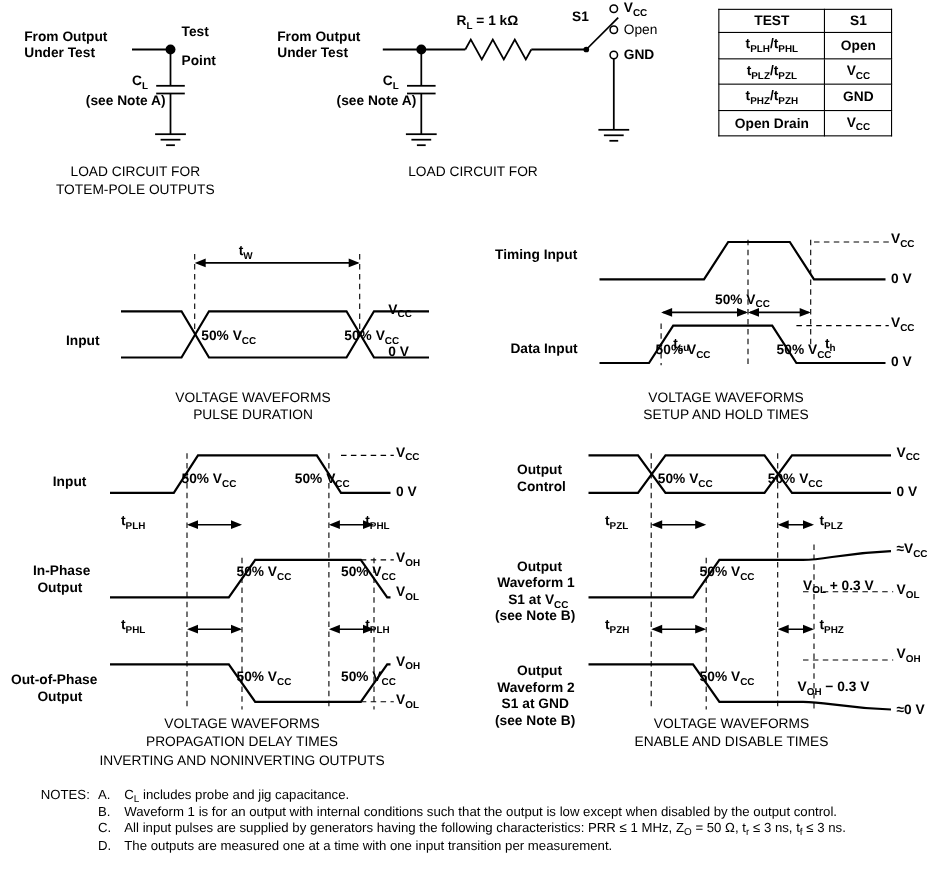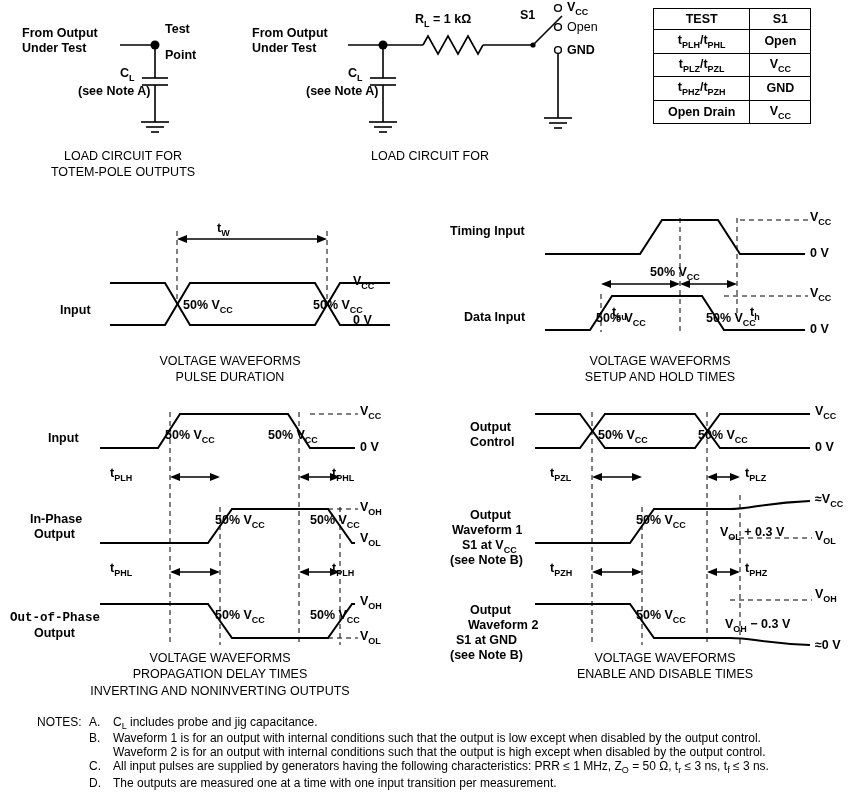--- a/index.html
+++ b/index.html
@@ -195,21 +195,21 @@
   <div class="abs cap" style="left:80px;top:155px;width:280px;">
     <div>VOLTAGE WAVEFORMS</div>
     <div>SETUP AND HOLD TIMES</div>
   </div>
 </div>
 
 <div class="abs" style="left:10px;top:395px;width:420px;height:300px;">
   <div class="abs lbl" style="left:38px;top:36px;"><span>Input</span></div>
   <div class="abs lbl" style="left:20px;top:117px;"><span>In-Phase</span></div>
   <div class="abs lbl" style="left:24px;top:132px;"><span>Output</span></div>
-  <div class="abs lbl" style="left:0px;top:216px;font-family:Liberation Mono, monospace;"><span>Out-of-Phase</span></div>
+  <div class="abs lbl" style="left:0px;top:216px;"><span>Out-of-Phase</span></div>
   <div class="abs lbl" style="left:24px;top:231px;"><span>Output</span></div>
 
   <div class="abs lbl" style="left:155px;top:33px;"><span>50% V</span><span class="sub">CC</span></div>
   <div class="abs lbl" style="left:258px;top:33px;"><span>50% V</span><span class="sub">CC</span></div>
   <div class="abs lbl" style="left:205px;top:118px;"><span>50% V</span><span class="sub">CC</span></div>
   <div class="abs lbl" style="left:300px;top:118px;"><span>50% V</span><span class="sub">CC</span></div>
   <div class="abs lbl" style="left:205px;top:213px;"><span>50% V</span><span class="sub">CC</span></div>
   <div class="abs lbl" style="left:300px;top:213px;"><span>50% V</span><span class="sub">CC</span></div>
 
   <div class="abs lbl" style="left:100px;top:71px;"><span>t</span><span class="sub">PLH</span></div>
@@ -269,38 +269,38 @@
 <div class="abs" style="left:440px;top:395px;width:418px;height:300px;">
   <div class="abs lbl" style="left:30px;top:25px;"><span>Output</span></div>
   <div class="abs lbl" style="left:30px;top:40px;text-align:right;"><span>Control</span></div>
 
   <div class="abs lbl" style="left:30px;top:113px;"><span>Output</span></div>
   <div class="abs lbl" style="left:12px;top:128px;"><span>Waveform 1</span></div>
   <div class="abs lbl" style="left:22px;top:143px;"><span>S1 at V</span><span class="sub">CC</span></div>
   <div class="abs lbl" style="left:10px;top:158px;"><span>(see Note B)</span></div>
 
   <div class="abs lbl" style="left:30px;top:208px;"><span>Output</span></div>
-  <div class="abs lbl" style="left:28px;top:223px;"><span>Waveform 2</span></div>
+  <div class="abs lbl" style="left:12px;top:223px;"><span>Waveform 2</span></div>
   <div class="abs lbl" style="left:16px;top:238px;"><span>S1 at GND</span></div>
   <div class="abs lbl" style="left:10px;top:253px;"><span>(see Note B)</span></div>
 
   <div class="abs lbl" style="left:158px;top:33px;"><span>50% V</span><span class="sub">CC</span></div>
   <div class="abs lbl" style="left:258px;top:33px;"><span>50% V</span><span class="sub">CC</span></div>
   <div class="abs lbl" style="left:196px;top:118px;"><span>50% V</span><span class="sub">CC</span></div>
   <div class="abs lbl" style="left:196px;top:213px;"><span>50% V</span><span class="sub">CC</span></div>
 
   <div class="abs lbl" style="left:110px;top:71px;"><span>t</span><span class="sub">PZL</span></div>
   <div class="abs lbl" style="left:305px;top:71px;"><span>t</span><span class="sub">PLZ</span></div>
   <div class="abs lbl" style="left:110px;top:166px;"><span>t</span><span class="sub">PZH</span></div>
   <div class="abs lbl" style="left:305px;top:166px;"><span>t</span><span class="sub">PHZ</span></div>
 
   <div class="abs lbl" style="left:375px;top:9px;"><span>V</span><span class="sub">CC</span></div>
   <div class="abs lbl" style="left:375px;top:45px;"><span>0 V</span></div>
   <div class="abs lbl" style="left:375px;top:97px;"><span>≈V</span><span class="sub">CC</span></div>
-  <div class="abs lbl" style="left:280px;top:130px;"><span>V</span><span class="sub">OL</span><span> + 0.3 V</span></div>
+  <div class="abs lbl" style="left:290px;top:130px;"><span>V</span><span class="sub">OL</span><span> + 0.3 V</span></div>
   <div class="abs lbl" style="left:375px;top:134px;"><span>V</span><span class="sub">OL</span></div>
   <div class="abs lbl" style="left:375px;top:192px;"><span>V</span><span class="sub">OH</span></div>
   <div class="abs lbl" style="left:285px;top:222px;"><span>V</span><span class="sub">OH</span><span> − 0.3 V</span></div>
   <div class="abs lbl" style="left:375px;top:243px;"><span>≈0 V</span></div>
 
   <svg class="abs" style="left:0;top:0;" width="418" height="260">
 
     <polyline points="95,53 140,53 165,19 255,19 280,53 370,53" fill="none" stroke="#000" stroke-width="2"></polyline>
     <polyline points="95,19 140,19 165,53 255,53 280,19 370,19" fill="none" stroke="#000" stroke-width="2"></polyline>
 
@@ -344,25 +344,20 @@
     <div class="notes-letter">A.</div>
     <div class="notes-body">C<span class="sub">L</span><span> includes probe and jig capacitance.</span></div>
   </div>
   <div class="notes-row">
     <div class="notes-head"></div>
     <div class="notes-letter">B.</div>
     <div class="notes-body">Waveform 1 is for an output with internal conditions such that the output is low except when disabled by the output control.</div>
   </div>
   <div class="notes-row">
     <div class="notes-head"></div>
-    <div class="notes-letter"></div>
-    <div class="notes-body">Waveform 2 is for an output with internal conditions such that the output is high except when disabled by the output control.</div>
-  </div>
-  <div class="notes-row">
-    <div class="notes-head"></div>
     <div class="notes-letter">C.</div>
     <div class="notes-body">All input pulses are supplied by generators having the following characteristics: PRR ≤ 1 MHz, Z<span class="sub">O</span> = 50 Ω, t<span class="sub">r</span> ≤ 3 ns, t<span class="sub">f</span> ≤ 3 ns.</div>
   </div>
   <div class="notes-row">
     <div class="notes-head"></div>
     <div class="notes-letter">D.</div>
     <div class="notes-body">The outputs are measured one at a time with one input transition per measurement.</div>
   </div>
 </div>
 

